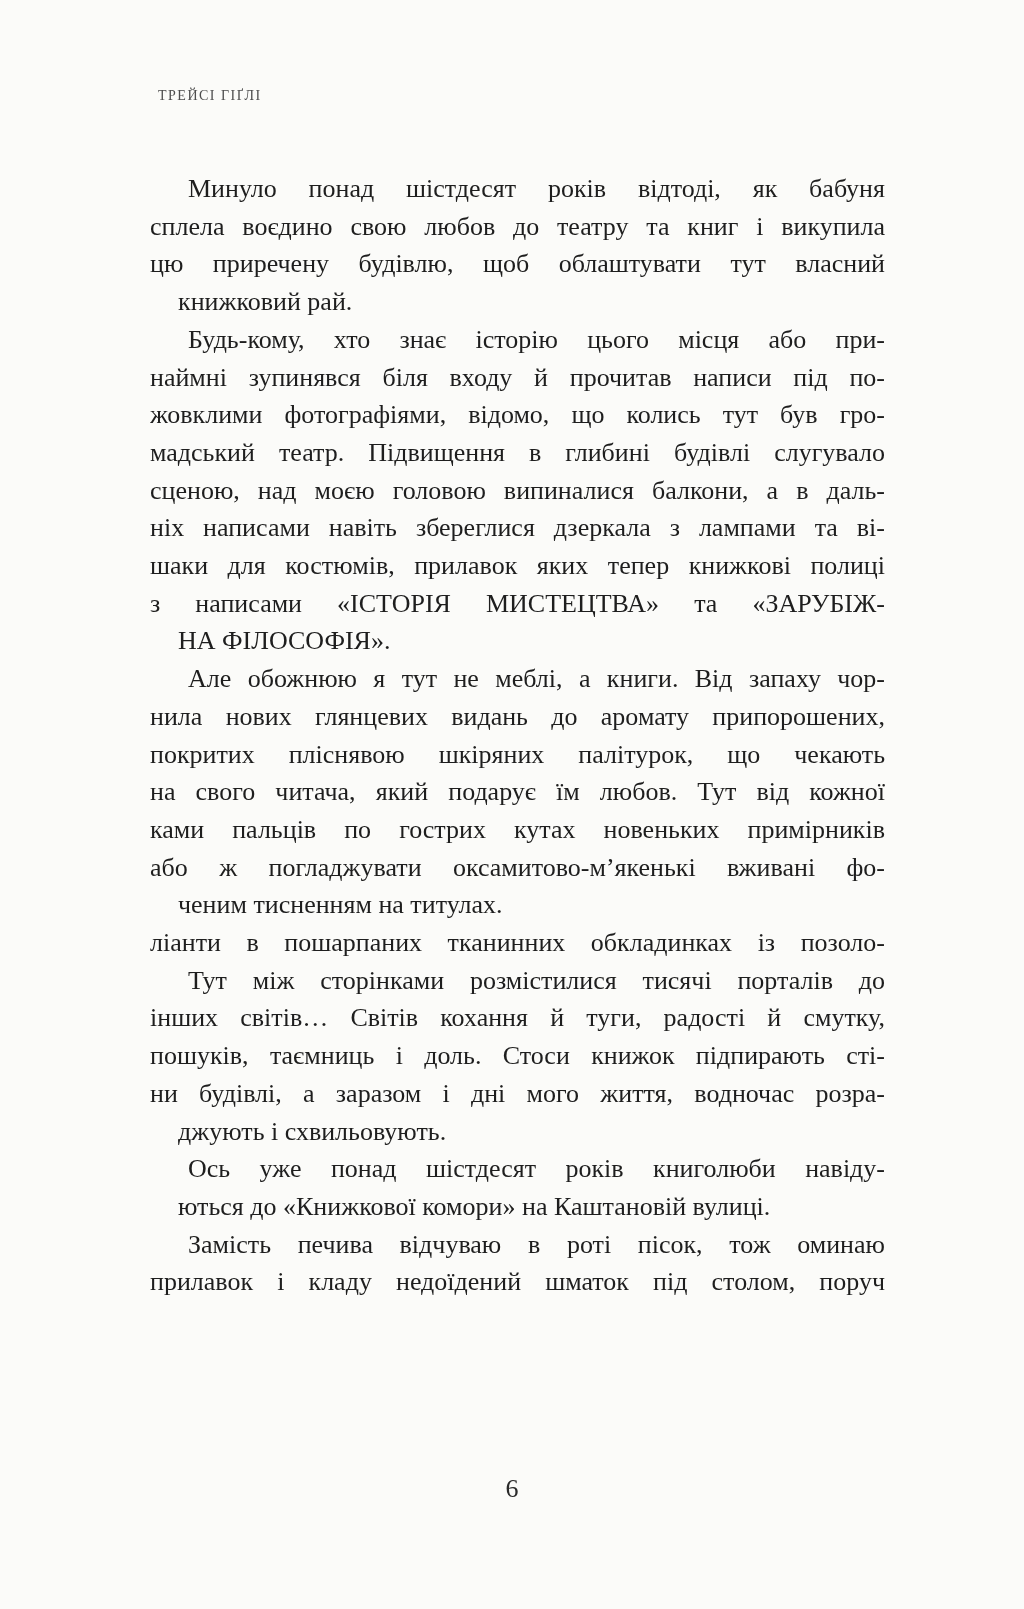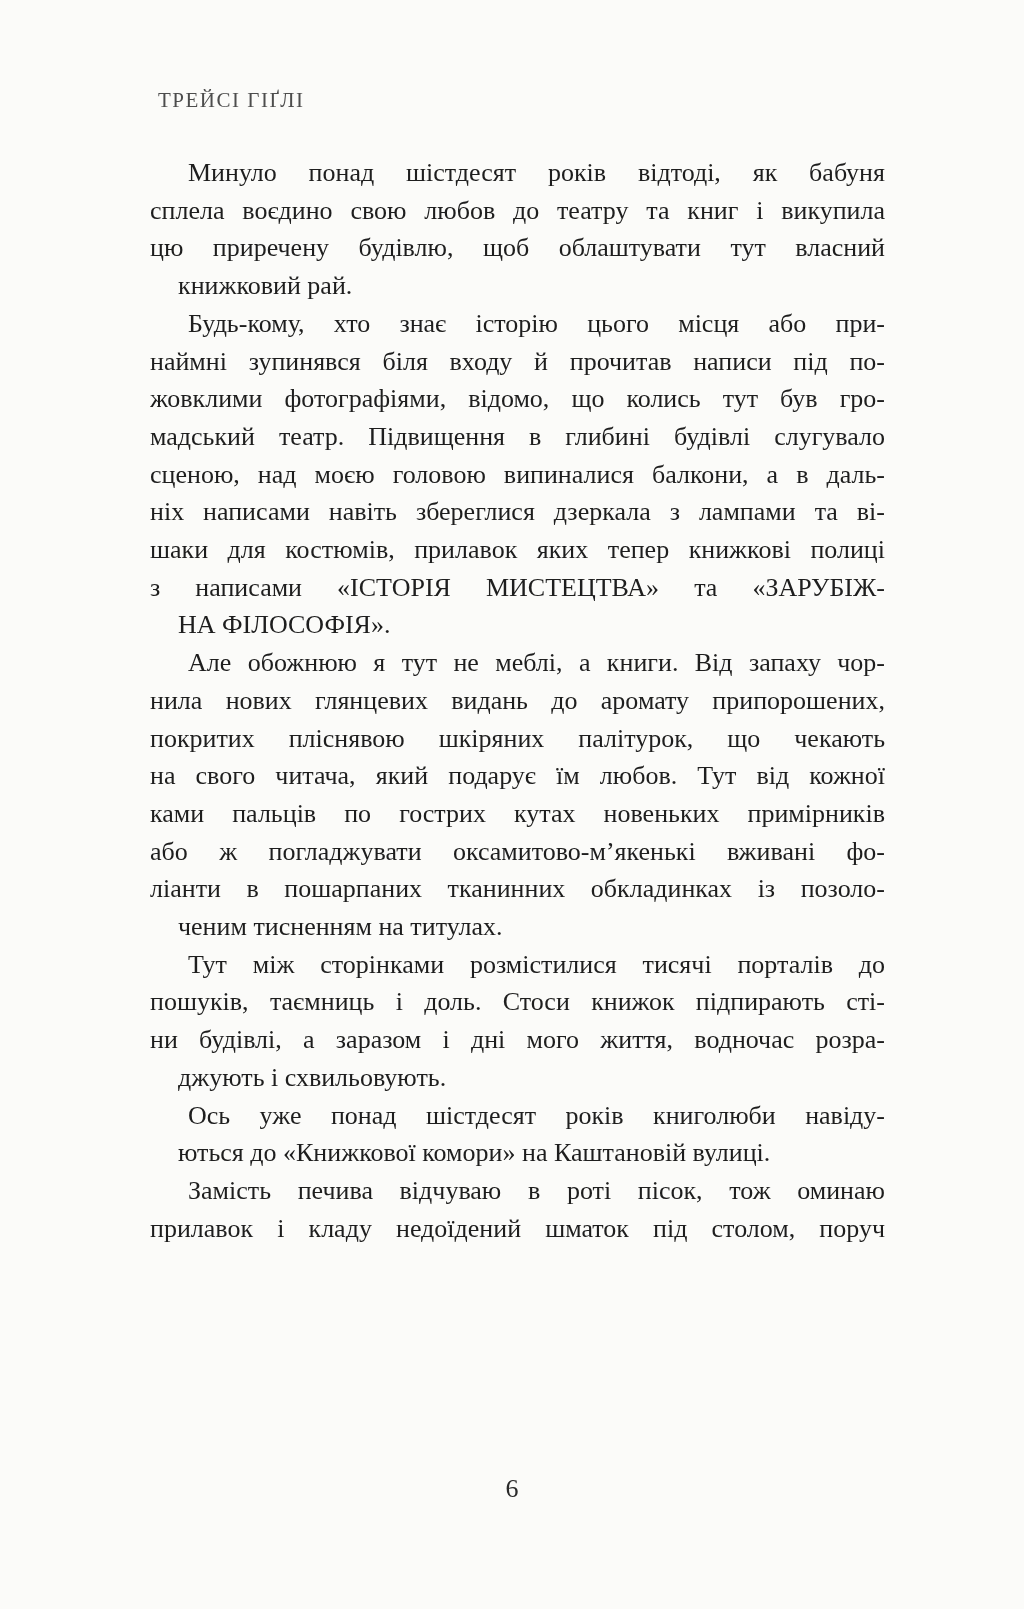--- a/index.html
+++ b/index.html
@@ -14,29 +14,29 @@
     margin: 0 auto;
     background: #fbfbf9;
     color: #212121;
     font-family: "Liberation Serif", "DejaVu Serif", serif;
     overflow: hidden;
   }
   .running-header {
     position: absolute;
     left: 158px;
     top: 88px;
-    font-size: 21px;
+    font-size: 14px;
     letter-spacing: 1.5px;
     color: #4d4d4d;
     font-weight: 400;
   }
   .text-block {
     position: absolute;
     left: 150px;
-    top: 154px;
+    top: 170px;
     width: 735px;
     font-size: 26px;
     line-height: 37.7px;
     color: #1e1e1e;
   }
   .paragraph {
     margin: 0;
     padding: 0;
   }
   .line {
@@ -86,25 +86,26 @@
         <div class="line">з написами «ІСТОРІЯ МИСТЕЦТВА» та «ЗАРУБІЖ-</div>
         <div class="line last">НА ФІЛОСОФІЯ».</div>
       </div>
       <div class="paragraph">
         <div class="line first">Але обожнюю я тут не меблі, а книги. Від запаху чор-</div>
         <div class="line">нила нових глянцевих видань до аромату припорошених,</div>
         <div class="line">покритих пліснявою шкіряних палітурок, що чекають</div>
         <div class="line">на свого читача, який подарує їм любов. Тут від кожної</div>
         <div class="line">ками пальців по гострих кутах новеньких примірників</div>
         <div class="line">або ж погладжувати оксамитово-м’якенькі вживані фо-</div>
+        <div class="line last">ченим тисненням на титулах.</div>
         <div class="line">ліанти в пошарпаних тканинних обкладинках із позоло-</div>
-        <div class="line last">ченим тисненням на титулах.</div>
       </div>
       <div class="paragraph">
         <div class="line first">Тут між сторінками розмістилися тисячі порталів до</div>
+        <div class="line">інших світів… Світів кохання й туги, радості й смутку,</div>
         <div class="line">пошуків, таємниць і доль. Стоси книжок підпирають сті-</div>
         <div class="line">ни будівлі, а заразом і дні мого життя, водночас розра-</div>
         <div class="line last">джують і схвильовують.</div>
       </div>
       <div class="paragraph">
         <div class="line first">Ось уже понад шістдесят років книголюби навіду-</div>
         <div class="line last">ються до «Книжкової комори» на Каштановій вулиці.</div>
       </div>
       <div class="paragraph">
         <div class="line first">Замість печива відчуваю в роті пісок, тож оминаю</div>

